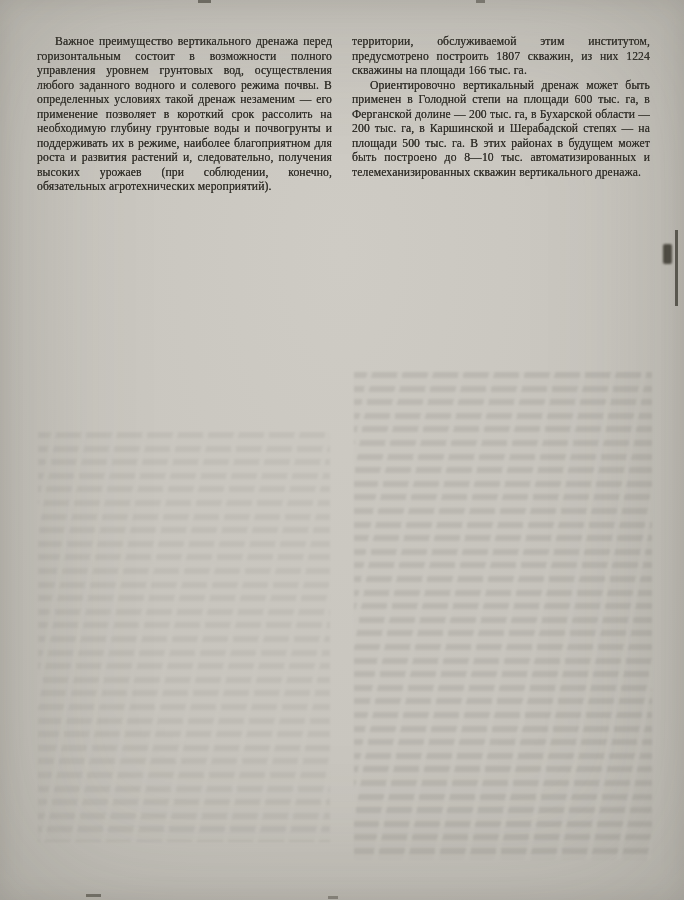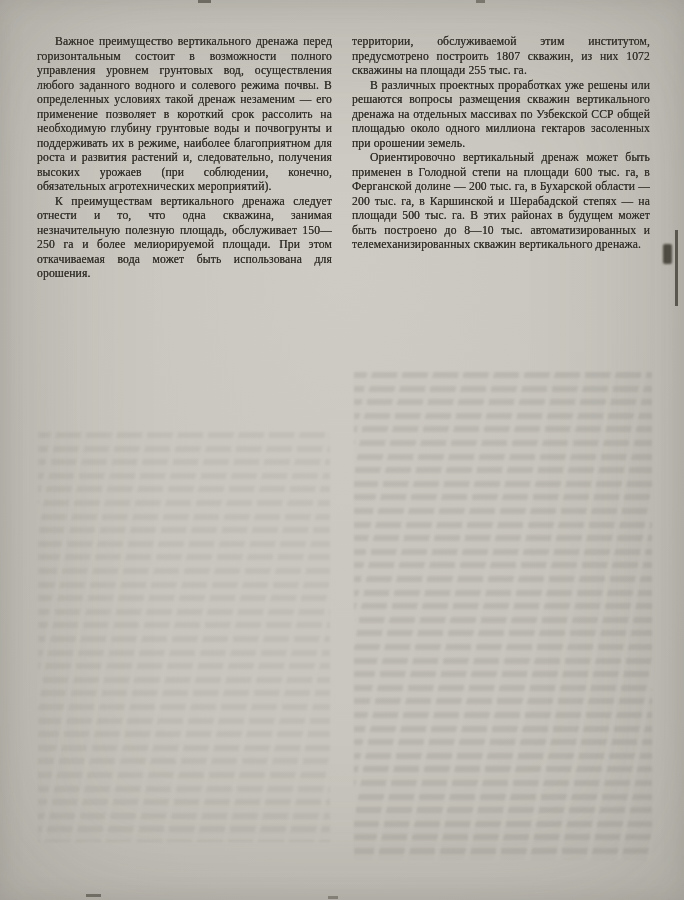--- a/index.html
+++ b/index.html
@@ -88,26 +88,24 @@
   .artifact-bottom-1 { left: 86px;  bottom: 3px; width: 15px; height: 3px; opacity: 0.55; filter: blur(0.5px); }
   .artifact-bottom-2 { left: 328px; bottom: 1px; width: 10px; height: 3px; opacity: 0.4;  filter: blur(0.5px); }
 </style>
 </head>
 <body>
 
 <div class="page">
 
   <div class="column column-left">
     <p class="para">Важное преимущество вертикального дренажа перед горизонтальным состоит в возможности полного управления уровнем грунтовых вод, осуществления любого заданного водного и солевого режима почвы. В определенных условиях такой дренаж незаменим — его применение позволяет в короткий срок рассолить на необходимую глубину грунтовые воды и почвогрунты и поддерживать их в режиме, наиболее благоприятном для роста и развития растений и, следовательно, получения высоких урожаев (при соблюдении, конечно, обязательных агротехнических мероприятий).</p>
-    <p class="para">К преимуществам вертикального дренажа следует отнести и то, что одна скважина, занимая незначительную полезную площадь, обслуживает 150—250 га и более мелиорируемой площади. При этом откачиваемая вода может быть использована для орошения.</p>
   </div>
 
   <div class="column column-right">
-    <p class="para no-indent">территории, обслуживаемой этим институтом, предусмотрено построить 1807 скважин, из них 1072 скважины на площади 255 тыс. га.</p>
-    <p class="para">В различных проектных проработках уже решены или решаются вопросы размещения скважин вертикального дренажа на отдельных массивах по Узбекской ССР общей площадью около одного миллиона гектаров засоленных при орошении земель.</p>
+    <p class="para no-indent">территории, обслуживаемой этим институтом, предусмотрено построить 1807 скважин, из них 1224 скважины на площади 166 тыс. га.</p>
     <p class="para">Ориентировочно вертикальный дренаж может быть применен в Голодной степи на площади 600 тыс. га, в Ферганской долине — 200 тыс. га, в Бухарской области — 200 тыс. га, в Каршинской и Шерабадской степях — на площади 500 тыс. га. В этих районах в будущем может быть построено до 8—10 тыс. автоматизированных и телемеханизированных скважин вертикального дренажа.</p>
   </div>
 
   <div class="ghost ghost-right"></div>
   <div class="ghost ghost-left"></div>
 
   <div class="artifact artifact-right-line"></div>
   <div class="artifact artifact-right-blob"></div>
   <div class="artifact artifact-top-1"></div>
   <div class="artifact artifact-top-2"></div>

